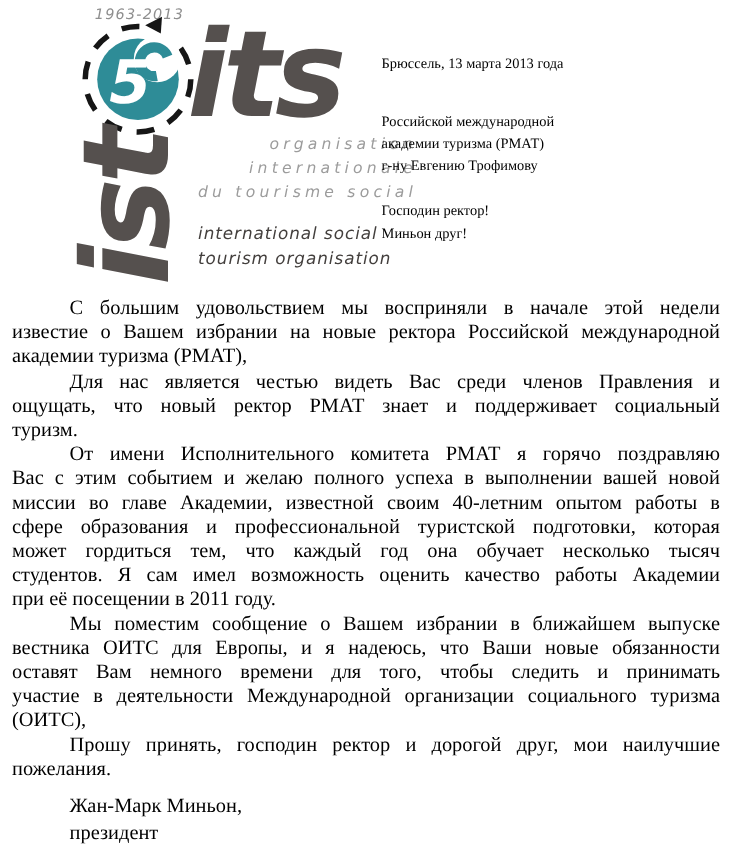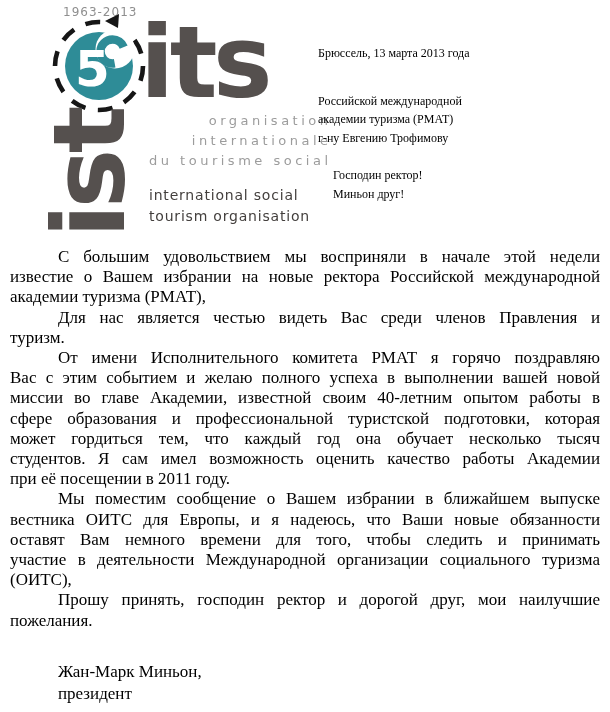--- a/index.html
+++ b/index.html
@@ -11,21 +11,21 @@
   html,body{margin:0;padding:0;background:#fff;}
   .page{
     position:relative;
     width:610px;height:712px;
     background:#fff;
     overflow:hidden;
     font-family:"Liberation Serif", serif;
     color:var(--ink);
   }
   
-  .logo{position:absolute;left:0;top:0;width:310px;height:240px;}
+  .logo{position:absolute;left:16px;top:0;width:310px;height:240px;font-style:italic;}
   .anniv{
     position:absolute;left:63px;top:5px;
     font-family:"DejaVu Sans", sans-serif;
     font-size:12px;letter-spacing:1px;color:#8f8f8f;
   }
   .badge{position:absolute;left:49px;top:12px;}
   .ring{fill:none;stroke:#161616;stroke-width:4.6;stroke-dasharray:15 12.6;}
   .ring-gap{fill:none;stroke:#fff;stroke-width:11;}
   .arrowhead{fill:#161616;}
   .disc{fill:var(--teal);}
@@ -52,21 +52,21 @@
     font-family:"DejaVu Sans", sans-serif;
     font-size:14px;line-height:21px;letter-spacing:0.8px;
     color:#433F3D;white-space:nowrap;
   }
   
   .headerblock{
     position:absolute;left:318px;top:44px;width:288px;
     font-size:12px;line-height:18.5px;
   }
   .date{margin-bottom:29px;white-space:nowrap;}
-  .salutation{margin-top:19px;margin-left:15px;}
+  .salutation{margin-top:19px;}
   
   .bodyblock{
     position:absolute;left:10px;top:247px;width:590px;
     font-size:17px;line-height:20.2px;
   }
   .para .line{text-align:justify;text-align-last:justify;}
   .para .line.line-end{text-align:right;text-align-last:left;}
   .para .line:first-child{text-indent:48px;}
   
   .sig{
@@ -120,20 +120,21 @@
   </div>
 
   <div class="bodyblock">
     <div class="para">
         <div class="line">С большим удовольствием мы восприняли в начале этой недели</div>
         <div class="line">известие о Вашем избрании на новые ректора Российской международной</div>
         <div class="line line-end">академии туризма (РМАТ),</div>
       </div>
     <div class="para">
         <div class="line">Для нас  является честью видеть Вас среди членов Правления и</div>
+        <div class="line">ощущать, что новый ректор РМАТ знает и поддерживает социальный</div>
         <div class="line line-end">туризм.</div>
       </div>
     <div class="para">
         <div class="line">От имени Исполнительного комитета РМАТ я горячо поздравляю</div>
         <div class="line">Вас с этим событием и желаю полного успеха в выполнении вашей новой</div>
         <div class="line">миссии во главе Академии, известной своим 40-летним опытом работы в</div>
         <div class="line">сфере образования и профессиональной туристской подготовки, которая</div>
         <div class="line">может гордиться тем, что каждый год она обучает несколько тысяч</div>
         <div class="line">студентов.  Я сам имел возможность оценить качество работы Академии</div>
         <div class="line line-end">при её посещении в 2011 году.</div>

